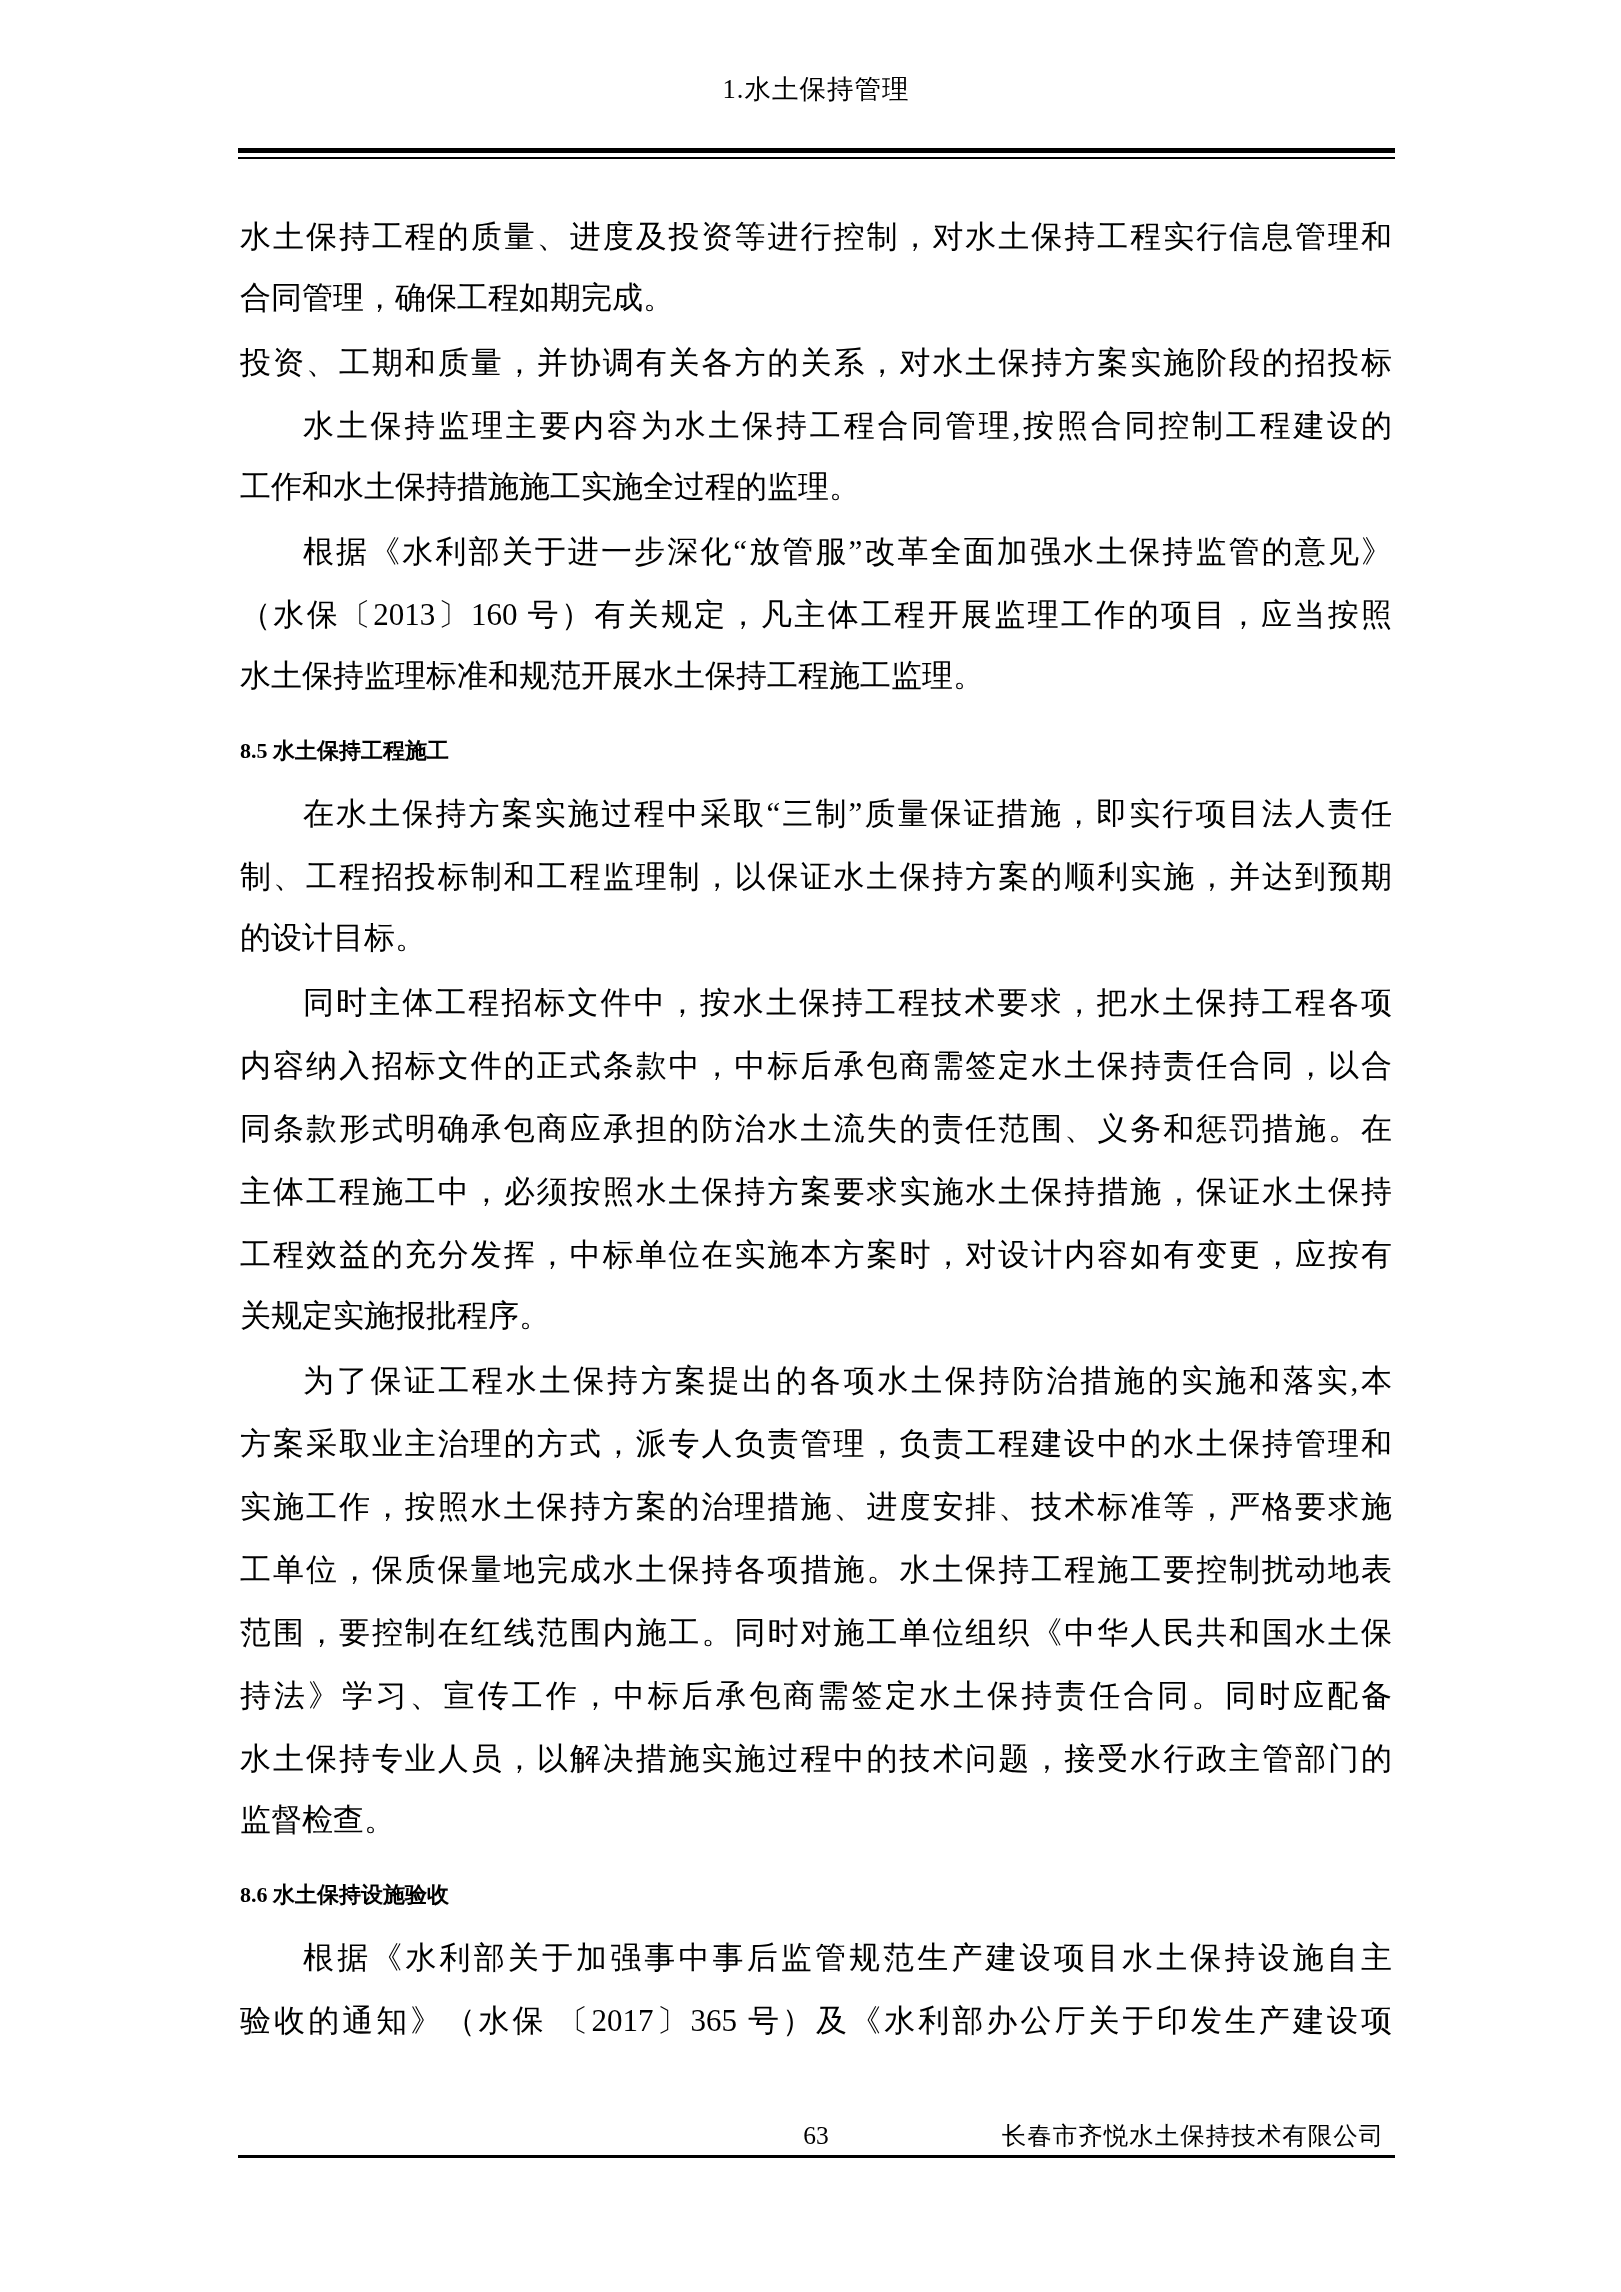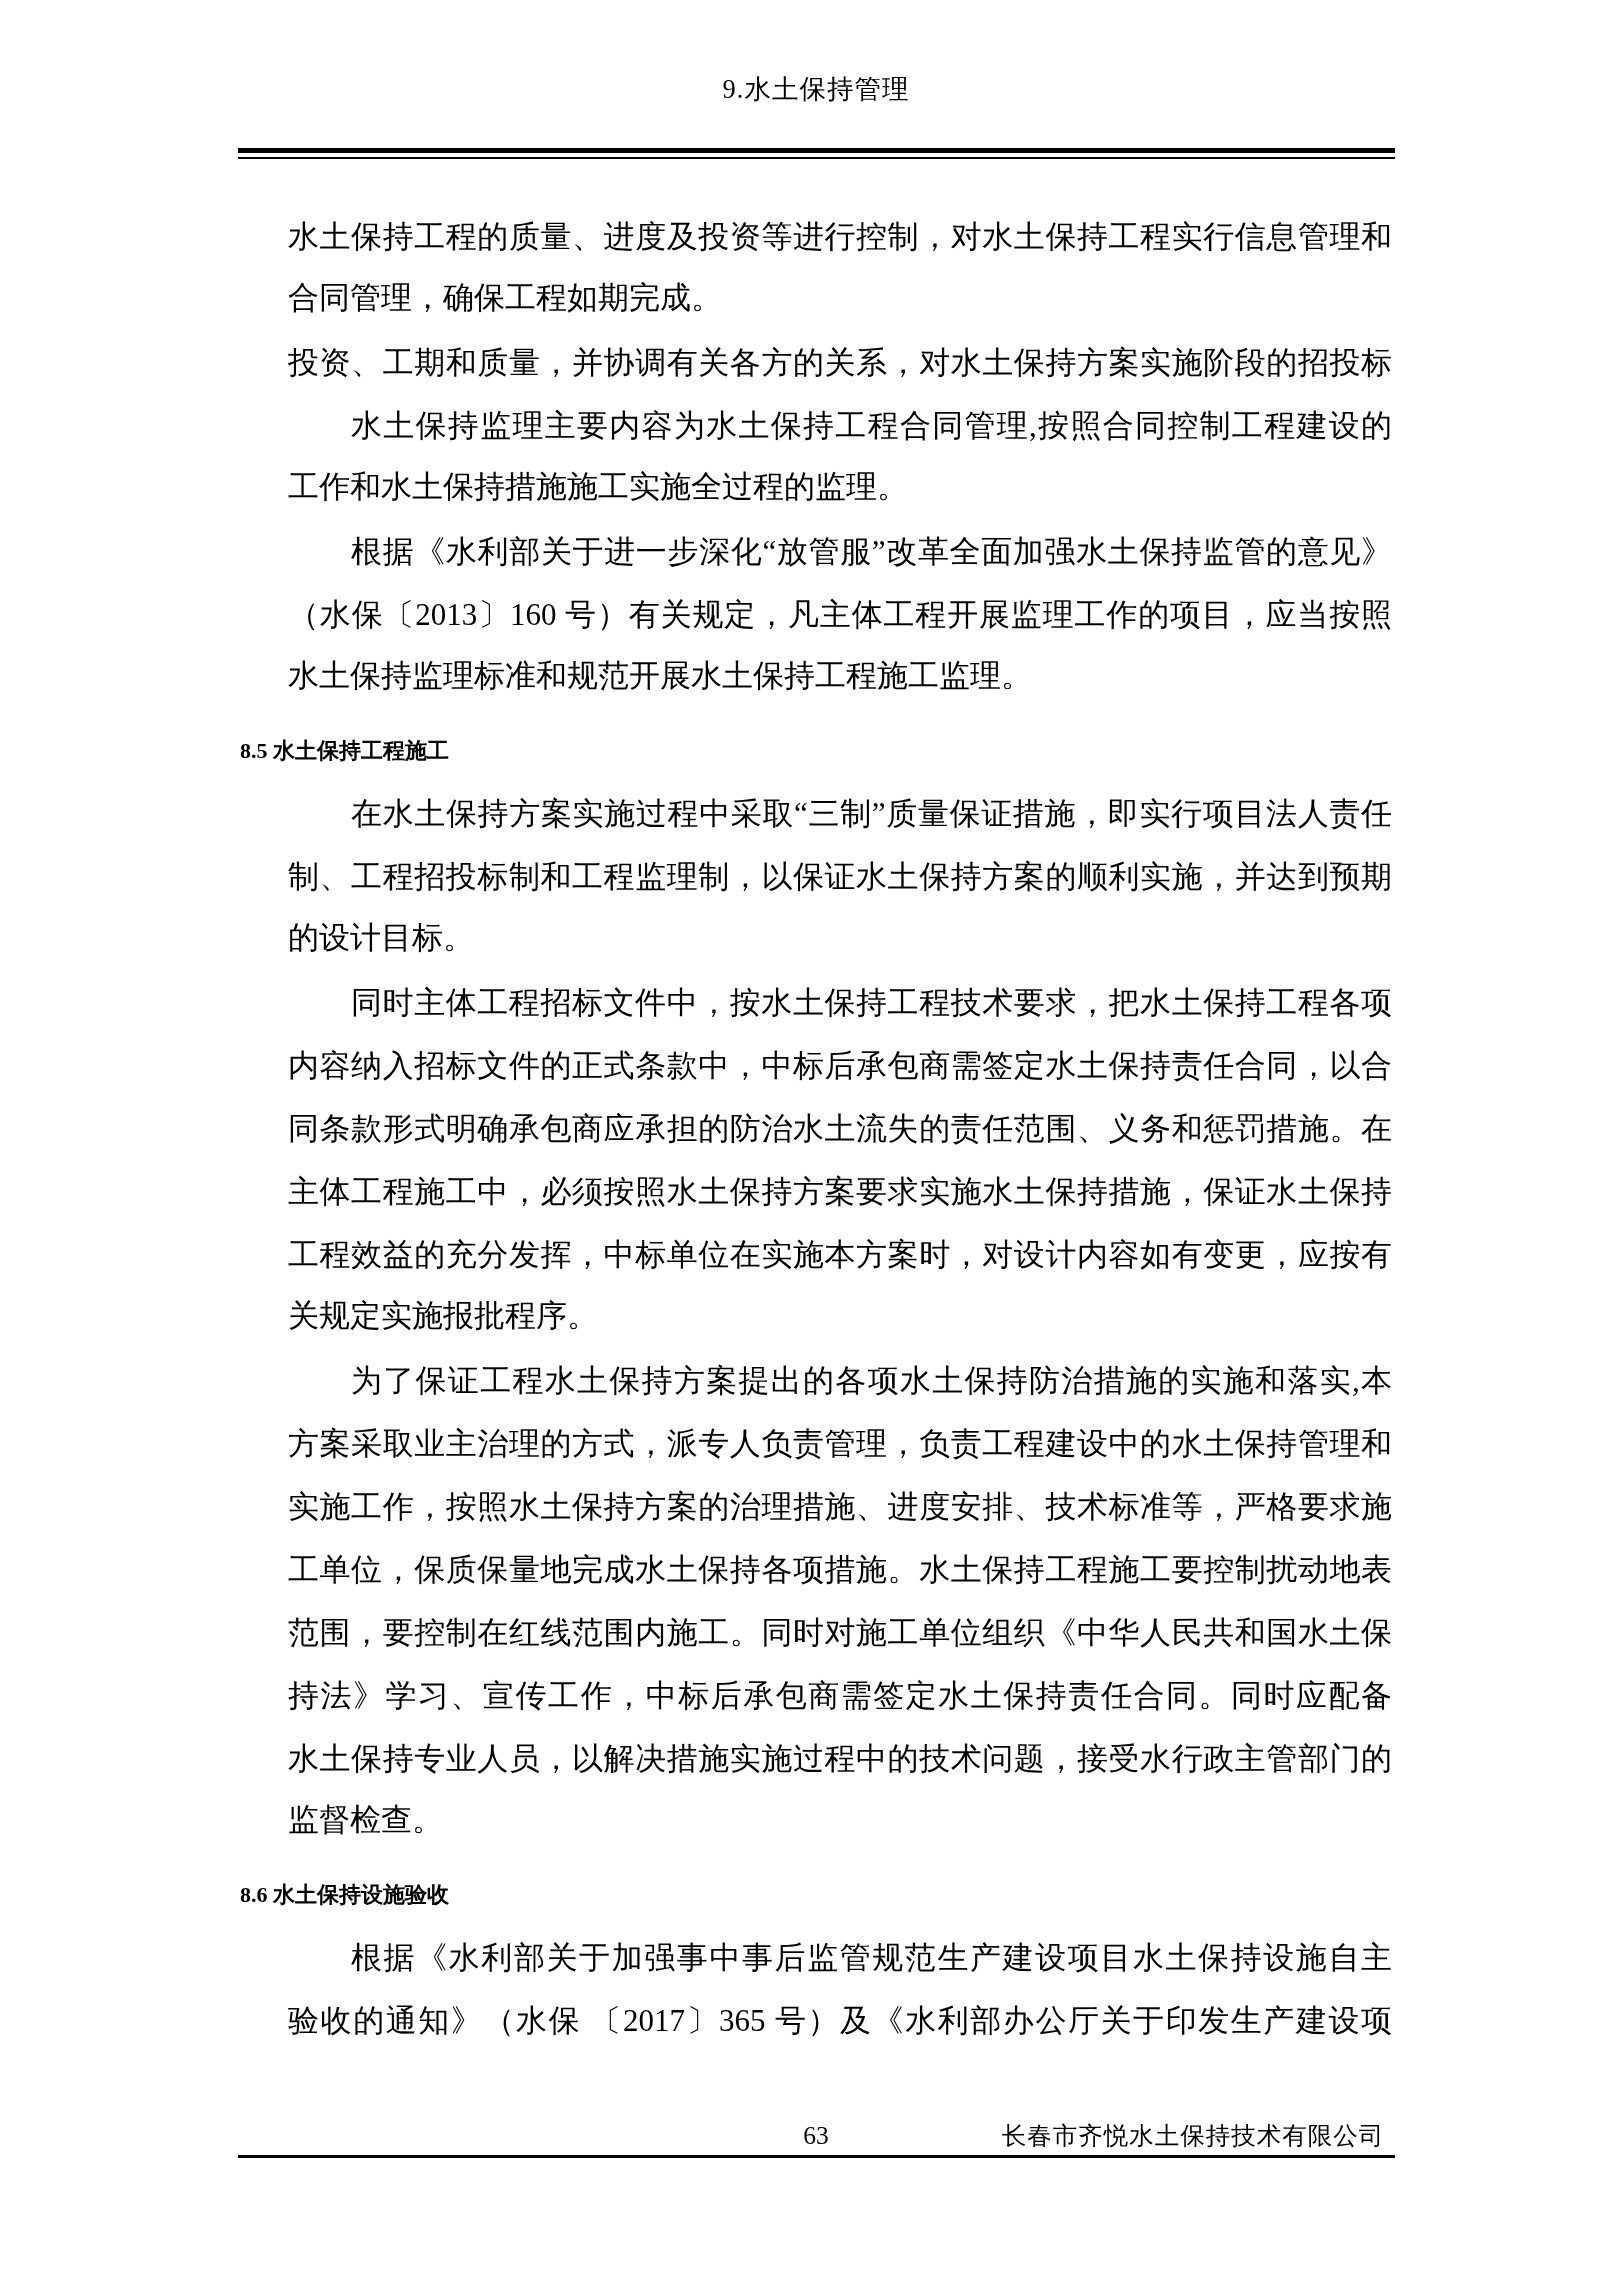--- a/index.html
+++ b/index.html
@@ -43,21 +43,20 @@
     left: 240px;
     width: 1152px;
     font-size: 31px;
   }
   .doc-line {
     height: 63px;
     line-height: 63px;
     text-align: justify;
     text-align-last: justify;
     text-justify: inter-character;
-    margin-left: 48px;
   }
   .doc-line.para-end {
     text-align-last: left;
     font-family: Liberation Mono, monospace;
   }
   .doc-line.indent {
     text-indent: 63px;
   }
   .doc-heading {
     height: 63px;
@@ -93,21 +92,21 @@
     left: 238px;
     width: 1157px;
     height: 2.9px;
     background: #000000;
   }
 </style>
 </head>
 <body>
 
 <div class="page">
-  <div class="header-title">9.水土保持管理</div>
+  <div class="header-title">1.水土保持管理</div>
   <div class="header-rule"></div>
 
   <div class="doc-body">
       <div class="doc-line">水土保持工程的质量、进度及投资等进行控制，对水土保持工程实行信息管理和</div>
       <div class="doc-line para-end">合同管理，确保工程如期完成。</div>
       <div class="doc-line">投资、工期和质量，并协调有关各方的关系，对水土保持方案实施阶段的招投标</div>
       <div class="doc-line indent">水土保持监理主要内容为水土保持工程合同管理,按照合同控制工程建设的</div>
       <div class="doc-line para-end">工作和水土保持措施施工实施全过程的监理。</div>
       <div class="doc-line indent">根据《水利部关于进一步深化“放管服”改革全面加强水土保持监管的意见》</div>
       <div class="doc-line">（水保〔2013〕160 号）有关规定，凡主体工程开展监理工作的项目，应当按照</div>

